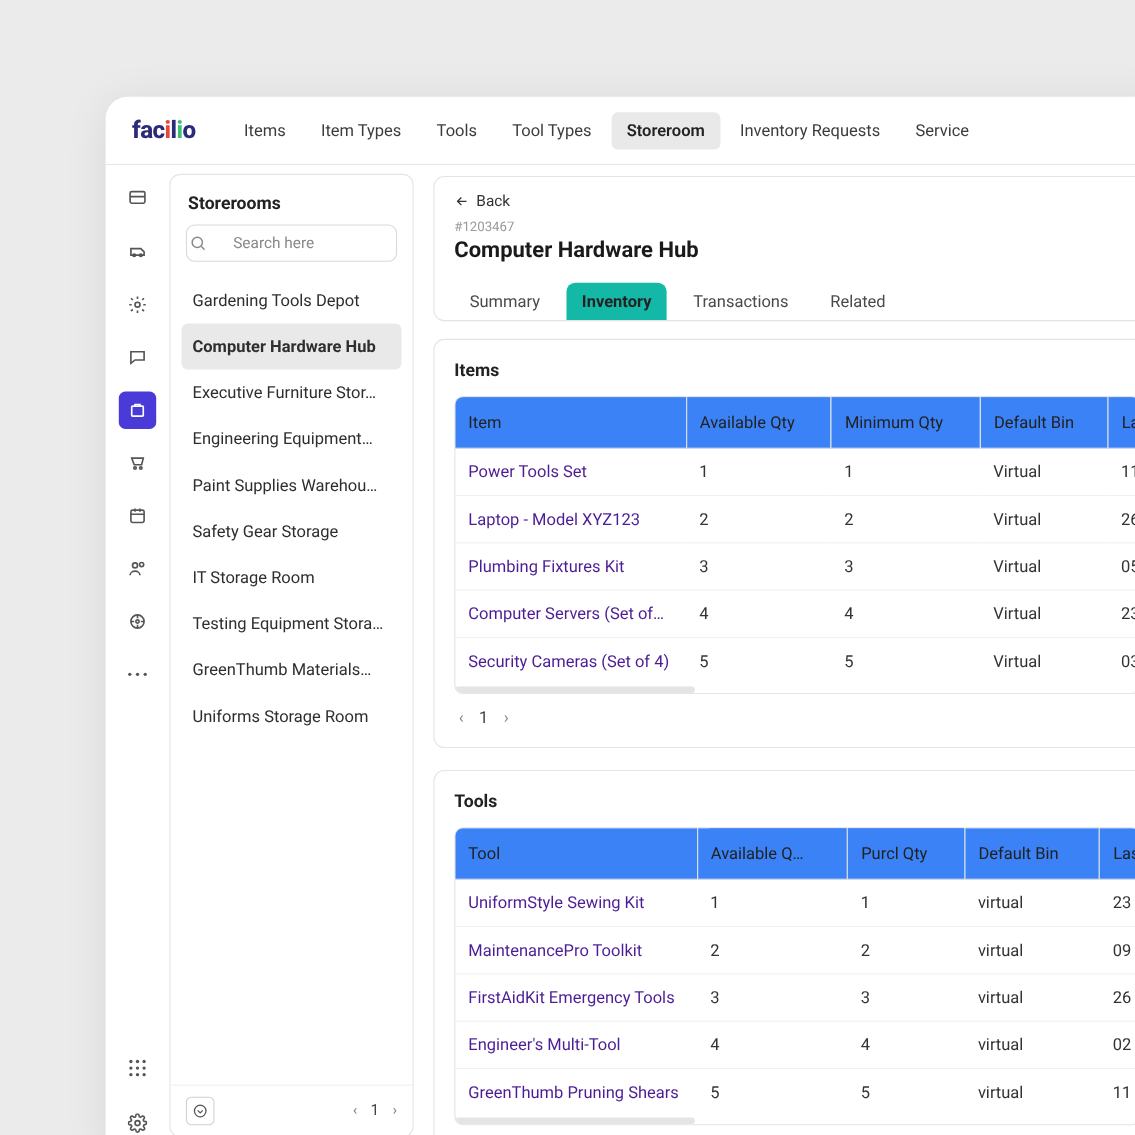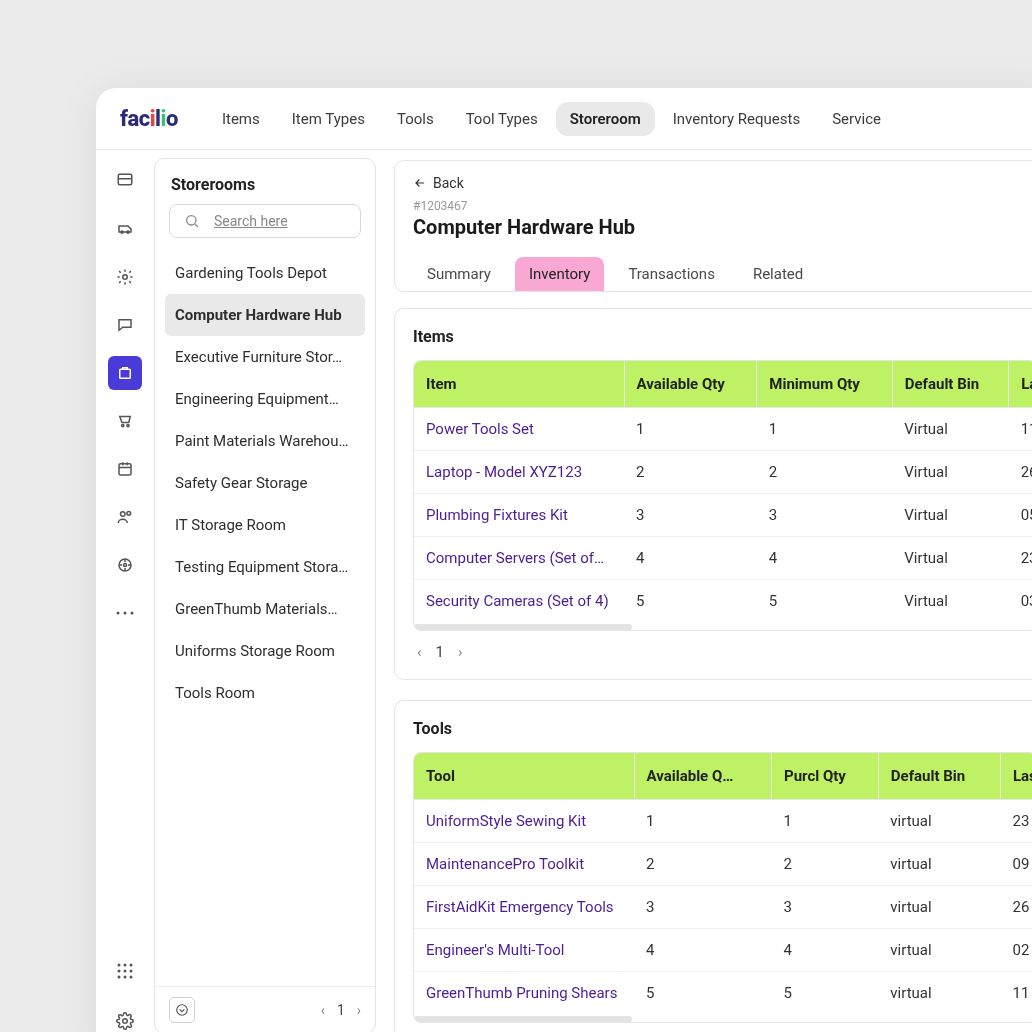--- a/index.html
+++ b/index.html
@@ -55,21 +55,20 @@
   padding: 8px 14px;
   font-size: 15px;
   color: #3c3c3c;
   border-radius: 6px;
   cursor: pointer;
 }
 .top-nav-item.active {
   background: #e9e9e9;
   font-weight: 600;
   color: #222;
-  border-radius: 12px;
 }
 .body-row {
   display: flex;
   height: calc(100% - 62px);
 }
 .side-rail {
   width: 58px;
   display: flex;
   flex-direction: column;
   align-items: center;
@@ -119,25 +118,24 @@
   color: #222;
 }
 .search-wrap {
   padding: 0 14px 10px;
 }
 .search-box {
   display: flex;
   align-items: center;
   border: 1px solid #d9d9d9;
   border-radius: 8px;
-  padding: 8px 14px;
+  padding: 8px 2px;
   color: #888;
   font-size: 14px;
-  gap: 14px;
-  text-decoration: underline;
+  gap: 24px;
 }
 .storeroom-list {
   flex: 1;
   overflow-y: auto;
   padding: 4px 10px;
 }
 .storeroom-item {
   padding: 12px 10px;
   font-size: 15px;
   color: #2e2e2e;
@@ -211,22 +209,22 @@
   gap: 10px;
 }
 .detail-tab {
   padding: 8px 14px;
   font-size: 15px;
   color: #4a4a4a;
   border-radius: 8px 8px 0 0;
   cursor: pointer;
 }
 .detail-tab.active {
-  background: #f9a8d4;
-  font-weight: 400;
+  background: #14b8a6;
+  font-weight: 700;
   color: #222;
 }
 .card {
   border: 1px solid #e4e4e4;
   border-radius: 10px;
   padding: 18px 18px 16px;
   margin-bottom: 20px;
 }
 .card-title {
   font-size: 16px;
@@ -240,26 +238,26 @@
   border-radius: 8px;
   overflow-x: auto;
 }
 table {
   width: 700px;
   border-collapse: collapse;
   font-size: 15px;
 }
 th {
   text-align: left;
-  font-weight: 700;
+  font-weight: 400;
   color: #222;
   padding: 14px 12px;
   border-right: 1px solid #e8e8e8;
   border-bottom: 1px solid #e8e8e8;
-  background: #bef264;
+  background: #3b82f6;
   white-space: nowrap;
 }
 th:last-child { border-right: none; }
 td {
   padding: 12px 12px;
   color: #333;
   white-space: nowrap;
 }
 tbody tr {
   border-top: 1px solid #f0f0f0;
@@ -406,27 +404,26 @@
               <path d="m21 21-4.3-4.3"></path>
             </svg>
           <span>Search here</span>
         </div>
       </div>
       <div class="storeroom-list">
         <div class="storeroom-item">Gardening Tools Depot</div>
         <div class="storeroom-item active">Computer Hardware Hub</div>
         <div class="storeroom-item">Executive Furniture Stor…</div>
         <div class="storeroom-item">Engineering Equipment…</div>
-        <div class="storeroom-item">Paint Materials Warehou…</div>
+        <div class="storeroom-item">Paint Supplies Warehou…</div>
         <div class="storeroom-item">Safety Gear Storage</div>
         <div class="storeroom-item">IT Storage Room</div>
         <div class="storeroom-item">Testing Equipment Stora…</div>
         <div class="storeroom-item">GreenThumb Materials…</div>
         <div class="storeroom-item">Uniforms Storage Room</div>
-        <div class="storeroom-item">Tools Room</div>
       </div>
       <div class="left-panel-footer">
         <div class="footer-circle">
           <svg width="14" height="14" viewBox="0 0 24 24" fill="none" stroke="currentColor" stroke-width="2">
               <circle cx="12" cy="12" r="9"></circle>
               <path d="m8 11 4 4 4-4"></path>
             </svg>
         </div>
         <div class="footer-pager">
           <span class="chevron">‹</span>

